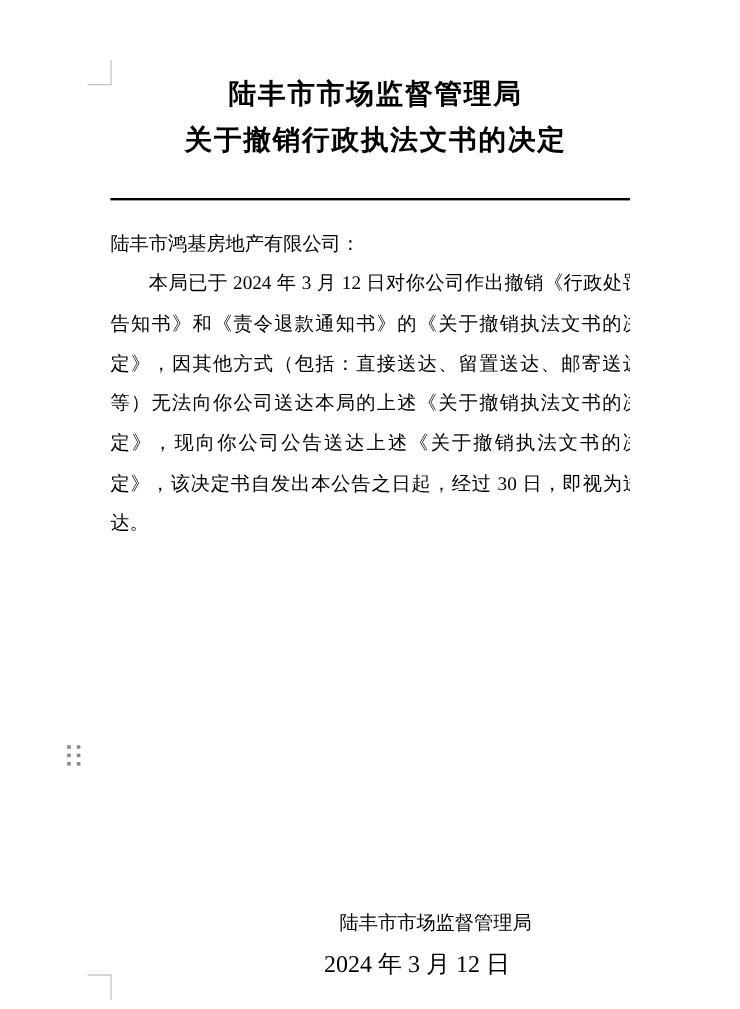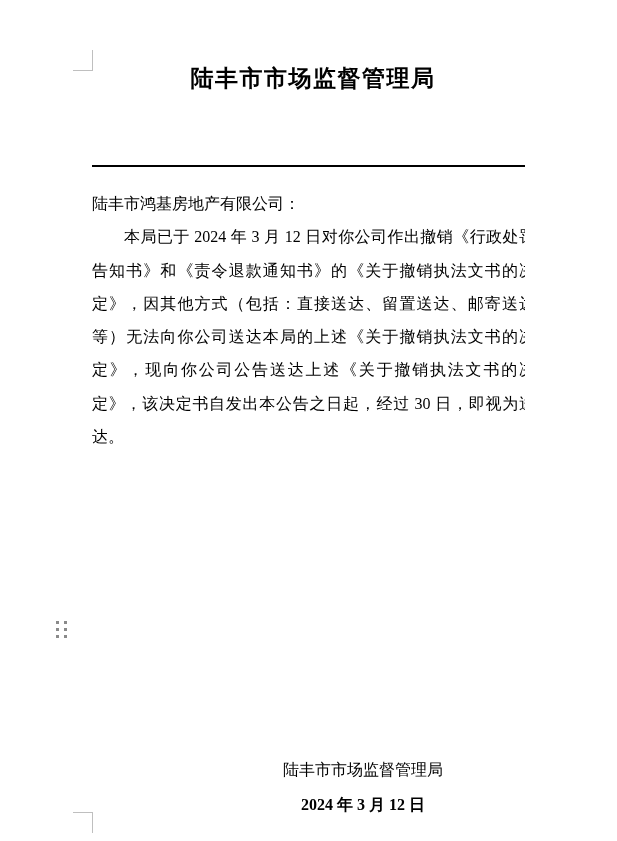--- a/index.html
+++ b/index.html
@@ -67,37 +67,37 @@
   
   .signature {
     position: absolute;
     top: 753px; right: 82px;
     font-size: 16px;
     line-height: 33px;
   }
   .date {
     position: absolute;
     top: 788px; right: 100px;
-    font-size: 16px;
+    font-size: 20px;
     line-height: 33px;
-    font-weight: bold;
   }
 </style>
 </head>
 <body>
 
 <div class="page" style="--crop: #bfbfbf; --dots: #8a8a8a; --ink: #000000; --div: #000000; --pg: #ffffff;">
 
   <div class="crop tl"></div>
   <div class="crop tr"></div>
   <div class="crop bl"></div>
   <div class="crop br"></div>
 
   <div class="title">
     <div>陆丰市市场监督管理局</div>
+    <div>关于撤销行政执法文书的决定</div>
   </div>
 
   <div class="divider"></div>
 
   <div class="body">
     <p class="salutation">陆丰市鸿基房地产有限公司：</p>
     <p class="para">本局已于 2024 年 3 月 12 日对你公司作出撤销《行政处罚告知书》和《责令退款通知书》的《关于撤销执法文书的决定》，因其他方式（包括：直接送达、留置送达、邮寄送达等）无法向你公司送达本局的上述《关于撤销执法文书的决定》，现向你公司公告送达上述《关于撤销执法文书的决定》，该决定书自发出本公告之日起，经过 30 日，即视为送达。</p>
   </div>
 
   <div class="dots">

